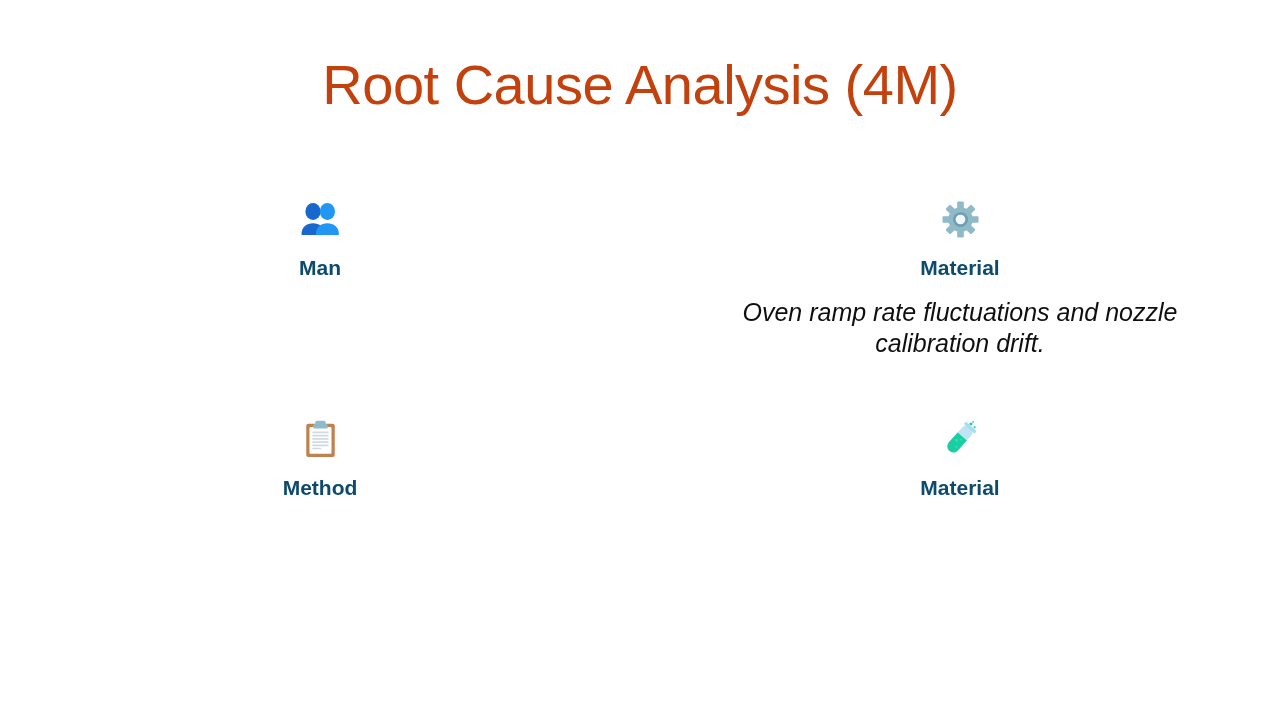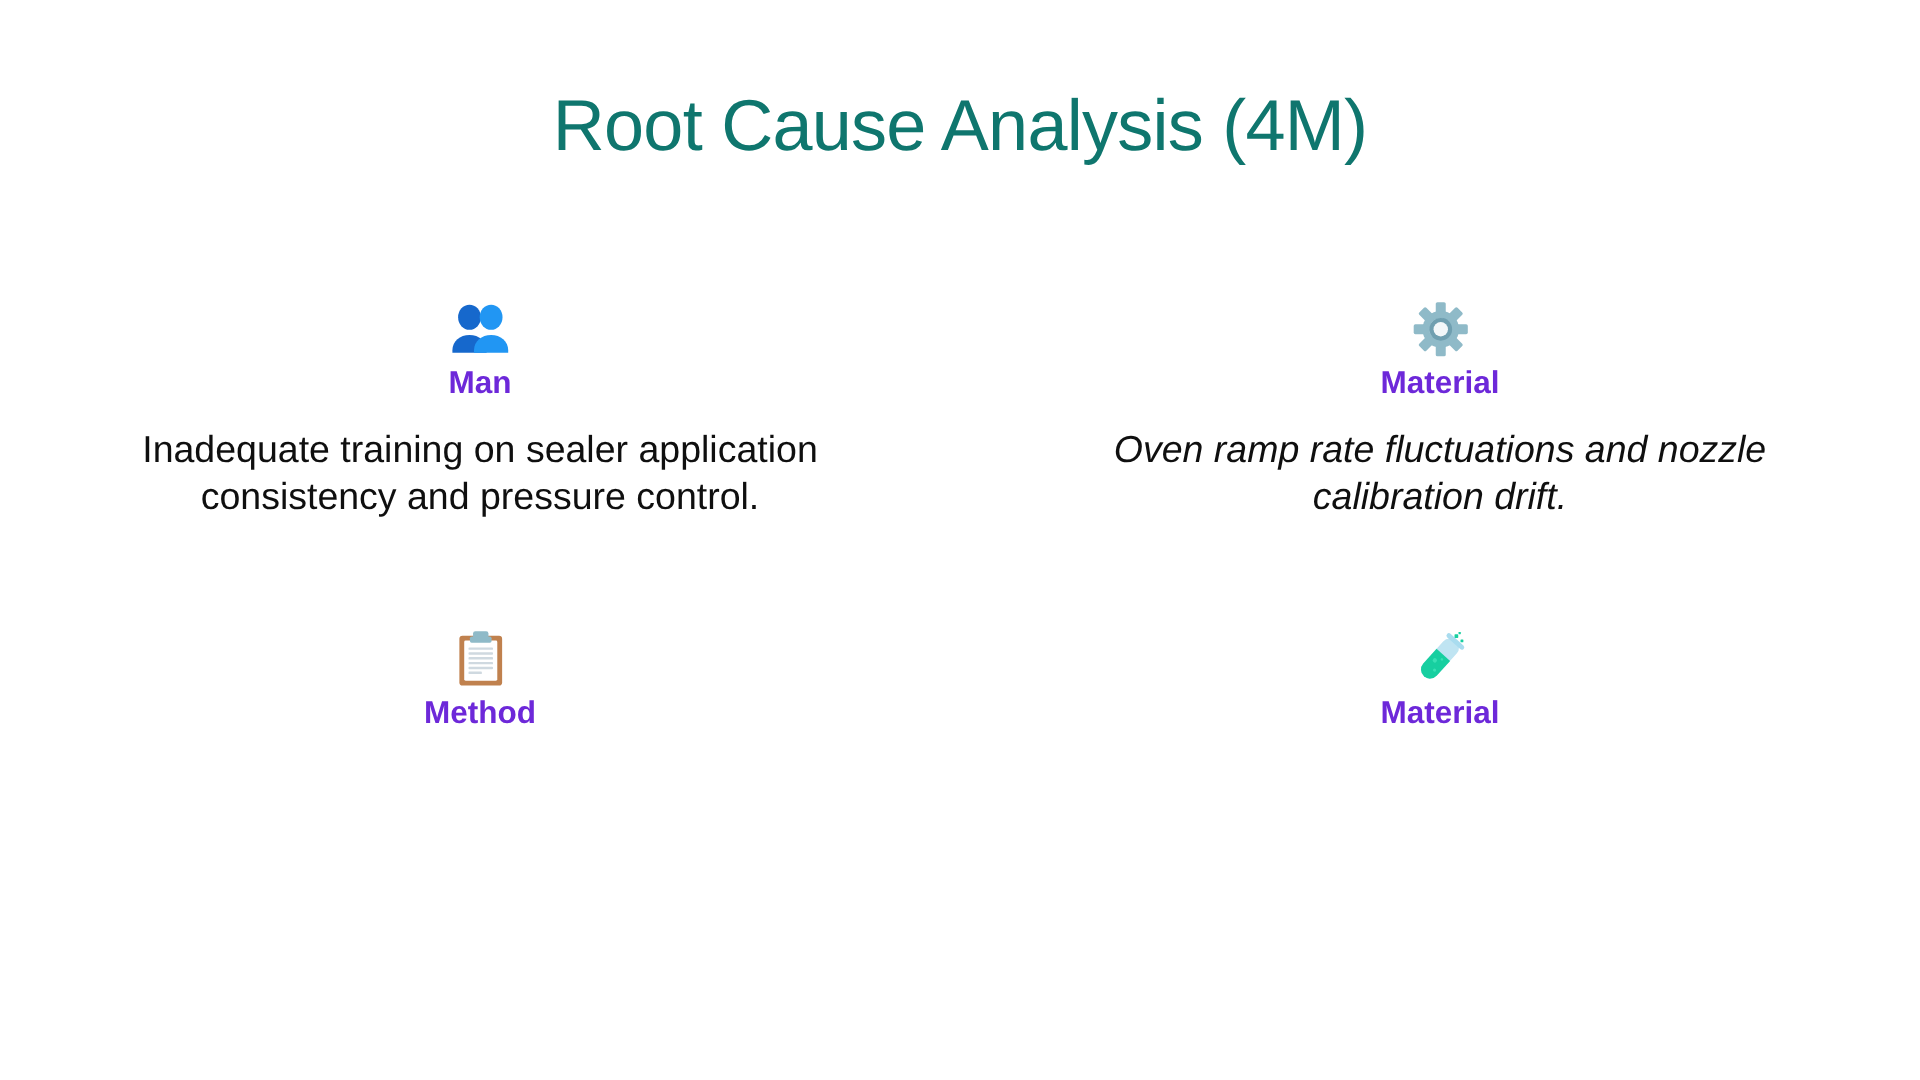--- a/index.html
+++ b/index.html
@@ -23,25 +23,25 @@
     box-sizing: border-box;
   }
 
   
   .slide-title {
     position: absolute;
     top: 50px;
     left: 0;
     width: 1280px;
     text-align: center;
-    font-size: 48px;
+    font-size: 56px;
     font-weight: 300;
     letter-spacing: -0.5px;
     line-height: 70px;
-    color: #0f766e;
+    color: #c2410c;
     white-space: nowrap;
   }
 
   
   .grid {
     position: absolute;
     top: 175px;
     left: 0;
     width: 1280px;
     height: 440px;
@@ -68,22 +68,22 @@
     align-items: center;
     justify-content: center;
     margin-bottom: 2px;
   }
   .cell-icon svg { display: block; }
 
   .cell-heading {
     font-size: 21px;
     font-weight: 700;
     line-height: 26px;
-    color: #6d28d9;
-    margin-top: 0;
+    color: #0c4a6e;
+    margin-top: 12px;
     text-align: center;
   }
 
   .cell-desc {
     margin-top: 16px;
     font-size: 25px;
     font-weight: 300;
     line-height: 31px;
     color: #0f0f0f;
     text-align: center;
@@ -105,21 +105,20 @@
     <div class="cell cell-left">
       <div class="cell-icon">
         <svg width="40" height="34" viewBox="0 0 40 34" xmlns="http://www.w3.org/2000/svg">
           <ellipse cx="13" cy="9.5" rx="7.6" ry="8.4" fill="#1668cc"></ellipse>
           <path d="M1.6 31.5c0-6.1 5.1-10.2 11.4-10.2S24.4 25.4 24.4 31.5v1.6H1.6z" fill="#1668cc"></path>
           <ellipse cx="27.4" cy="9.5" rx="7.6" ry="8.4" fill="#2196f3"></ellipse>
           <path d="M16 31.5c0-6.1 5.1-10.2 11.4-10.2S38.8 25.4 38.8 31.5v1.6H16z" fill="#2196f3"></path>
         </svg>
       </div>
       <div class="cell-heading">Man</div>
-      <div class="cell-desc">Inadequate training on sealer application consistency and pressure control.</div>
     </div>
 
     <div class="cell cell-right">
       <div class="cell-icon">
         <svg width="37" height="37" viewBox="0 0 40 40" xmlns="http://www.w3.org/2000/svg">
           <g fill="#8fbac8">
             <rect x="16.4" y="0.5" width="7.2" height="9" rx="1.2"></rect>
             <rect x="16.4" y="30.5" width="7.2" height="9" rx="1.2"></rect>
             <rect x="0.5" y="16.4" width="9" height="7.2" rx="1.2"></rect>
             <rect x="30.5" y="16.4" width="9" height="7.2" rx="1.2"></rect>

